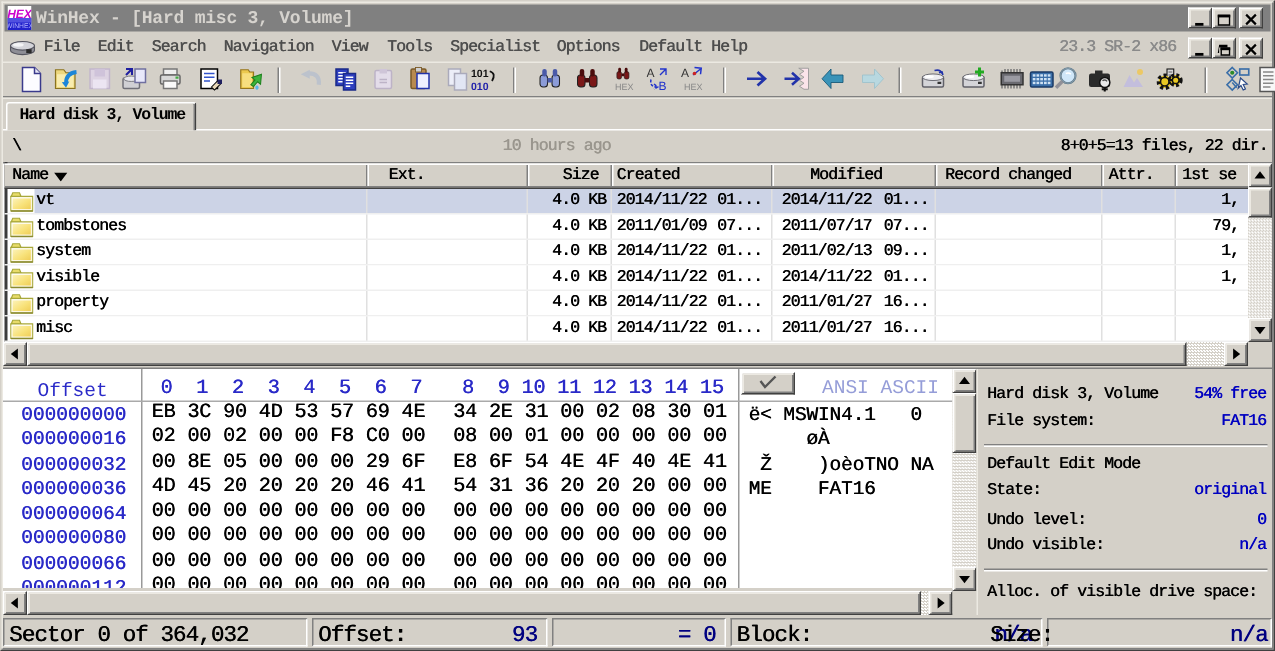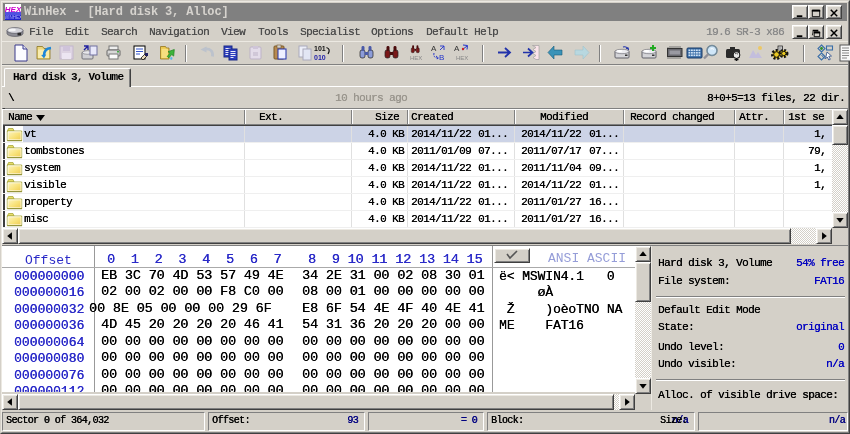--- a/index.html
+++ b/index.html
@@ -7,41 +7,41 @@
      -webkit-font-smoothing:none}
 .ab{position:absolute}
 .t11{font-size:11px;letter-spacing:-0.6px;white-space:pre;text-shadow:0.35px 0 0 currentColor}
 
 .btn3{background:#d4d0c8;border-top:1px solid #fff;border-left:1px solid #fff;
  border-right:1px solid #404040;border-bottom:1px solid #404040;
  box-shadow:inset 1px 1px 0 #ece9e2, inset -1px -1px 0 #808080}
 
 .sunk{border-top:1px solid #808080;border-left:1px solid #808080;
  border-bottom:1px solid #fff;border-right:1px solid #fff}
-.sbtxt{position:absolute;top:2px;font-size:10px;letter-spacing:-0.6px;white-space:pre;text-shadow:0.35px 0 0 currentColor}
+.sbtxt{position:absolute;top:2px;font-size:15px;letter-spacing:-0.6px;white-space:pre;text-shadow:0.35px 0 0 currentColor}
 
 .track{background:repeating-conic-gradient(#ffffff 0% 25%, #d4d0c8 0% 50%) 0 0/2px 2px}
 .thumb{background:#d4d0c8;border-top:1px solid #fff;border-left:1px solid #fff;
  border-right:1px solid #404040;border-bottom:1px solid #404040;
  box-shadow:inset 1px 1px 0 #ece9e2, inset -1px -1px 0 #808080}
 .hexrow{position:absolute;font-size:13.5px;letter-spacing:-0.17px;white-space:pre;color:#000;text-shadow:0.3px 0 0 currentColor}
 .hexoff{position:absolute;font-size:13px;letter-spacing:0;color:#2a2ac8;white-space:pre;text-shadow:0.3px 0 0 currentColor}
 .hexasc{position:absolute;font-size:13px;letter-spacing:-0.1px;color:#000;white-space:pre;text-shadow:0.3px 0 0 currentColor}
 </style></head><body>
 <div class="ab" style="left:0;top:0;width:850px;height:434px;border:1px solid #d4d0c8;border-right:1px solid #404040;border-bottom:1px solid #404040"></div>
 <div class="ab" style="left:1px;top:1px;width:848px;height:432px;border-top:1px solid #ece9e2;border-left:1px solid #ece9e2;border-right:1px solid #808080;border-bottom:1px solid #808080"></div>
 <div class="ab" style="left:3px;top:3px;width:844px;height:18px;background:#808080"></div>
 <svg class="ab" style="left:5px;top:4px" width="16" height="16" viewBox="0 0 16 16">
 <rect x="0" y="0" width="16" height="16" fill="#fff"></rect>
 <rect x="0" y="8" width="16" height="8" fill="#2222cc"></rect>
 <rect x="0" y="8" width="16" height="3" fill="#5050e0"></rect>
 <text x="8" y="8" font-size="8" font-style="italic" font-weight="bold" fill="#cc00cc" text-anchor="middle" font-family="Liberation Sans">HEX</text>
 <text x="8" y="14.5" font-size="4.5" fill="#b0b0ff" text-anchor="middle" font-family="Liberation Sans">WINHEX</text>
 </svg>
-<div class="ab" style="left:24px;top:5px;font-size:12px;font-weight:bold;letter-spacing:-0.15px;color:#d6d3ce;white-space:pre">WinHex - [Hard disk 3, Alloc]</div>
+<div class="ab" style="left:24px;top:5px;font-size:12px;font-weight:bold;letter-spacing:-0.15px;color:#d6d3ce;white-space:pre">WinHex - [Hard misc 3, Volume]</div>
 <div class="ab btn3" style="left:792px;top:5px;width:16px;height:14px"><svg width="14" height="12" viewBox="0 0 13 13">
       <rect x="3" y="9" width="6" height="2" fill="#000"></rect>
     </svg></div>
 <div class="ab btn3" style="left:808px;top:5px;width:16px;height:14px"><svg width="14" height="12" viewBox="0 0 13 13">
       <path d="M2.5 3.5 h8 v7 h-8 z" fill="none" stroke="#000"></path>
       <rect x="2" y="3" width="9" height="2" fill="#000"></rect>
     </svg></div>
 <div class="ab btn3" style="left:826px;top:5px;width:16px;height:14px"><svg width="14" height="12" viewBox="0 0 13 13">
       <path d="M3 3 l7 7 M10 3 l-7 7" stroke="#000" stroke-width="1.6"></path>
     </svg></div>
@@ -54,21 +54,21 @@
 <div class="ab t11" style="left:29px;top:26px;color:#4e4e4e">File</div>
 <div class="ab t11" style="left:65px;top:26px;color:#4e4e4e">Edit</div>
 <div class="ab t11" style="left:101px;top:26px;color:#4e4e4e">Search</div>
 <div class="ab t11" style="left:149px;top:26px;color:#4e4e4e">Navigation</div>
 <div class="ab t11" style="left:221px;top:26px;color:#4e4e4e">View</div>
 <div class="ab t11" style="left:258px;top:26px;color:#4e4e4e">Tools</div>
 <div class="ab t11" style="left:300px;top:26px;color:#4e4e4e">Specialist</div>
 <div class="ab t11" style="left:371px;top:26px;color:#4e4e4e">Options</div>
 <div class="ab t11" style="left:426px;top:26px;color:#4e4e4e">Default</div>
 <div class="ab t11" style="left:474px;top:26px;color:#4e4e4e">Help</div>
-<div class="ab t11" style="left:706px;top:26px;color:#8a8a8a">19.6 SR-3 x86</div>
+<div class="ab t11" style="left:706px;top:26px;color:#8a8a8a">23.3 SR-2 x86</div>
 <div class="ab btn3" style="left:792px;top:25px;width:16px;height:14px"><svg width="14" height="12" viewBox="0 0 13 13">
       <rect x="3" y="9" width="6" height="2" fill="#000"></rect>
     </svg></div>
 <div class="ab btn3" style="left:808px;top:25px;width:16px;height:14px"><svg width="14" height="12" viewBox="0 0 13 13">
       <path d="M4.5 5.5 h6 v5 h-6 z" fill="#d4d0c8" stroke="#000"></path>
       <rect x="4" y="5" width="7" height="2" fill="#000"></rect>
       <path d="M3 3 h6 v2 h-6 v4 h-1 z" fill="#000"></path>
     </svg></div>
 <div class="ab btn3" style="left:826px;top:25px;width:16px;height:14px"><svg width="14" height="12" viewBox="0 0 13 13">
       <path d="M3 3 l7 7 M10 3 l-7 7" stroke="#000" stroke-width="1.6"></path>
@@ -400,21 +400,21 @@
     </defs>
     <path d="M1 4 l1 -2.5 h4.5 l1 2.5 z" fill="#e8dc6a" stroke="#a8a83a" stroke-width="0.8"></path>
     <path d="M0.8 4 h14.4 v9.5 h-14.4 z" fill="url(#fg)" stroke="#a8a83a" stroke-width="0.9"></path>
     <path d="M1.5 4.8 h13 v8 h-13 z" fill="none" stroke="#fff" stroke-width="0.9" opacity="0.8"></path>
     <path d="M0.8 13.2 h14.6 v1 h-14.6 z" fill="#8a8a30"></path>
   </svg>
 <div class="ab t11" style="left:24px;top:162px;color:#000">system</div>
 <div class="ab t11" style="left:368px;top:162px;color:#000">4.0 KB</div>
 <div class="ab t11" style="left:411px;top:162px;color:#000">2014/11/22</div>
 <div class="ab t11" style="left:478px;top:162px;color:#000">01...</div>
-<div class="ab t11" style="left:521px;top:162px;color:#000">2011/11/04</div>
+<div class="ab t11" style="left:521px;top:162px;color:#000">2011/02/13</div>
 <div class="ab t11" style="left:589px;top:162px;color:#000">09...</div>
 <div class="ab t11" style="left:796px;top:162px;color:#000;text-align:right;width:30px">1,</div>
 <div class="ab" style="left:23px;top:177px;width:809px;height:17px;background:#fff"></div>
 <div class="ab" style="left:244px;top:177px;width:1px;height:17px;background:#e0e0e0"></div>
 <div class="ab" style="left:351px;top:177px;width:1px;height:17px;background:#e0e0e0"></div>
 <div class="ab" style="left:407px;top:177px;width:1px;height:17px;background:#e0e0e0"></div>
 <div class="ab" style="left:514px;top:177px;width:1px;height:17px;background:#e0e0e0"></div>
 <div class="ab" style="left:623px;top:177px;width:1px;height:17px;background:#e0e0e0"></div>
 <div class="ab" style="left:734px;top:177px;width:1px;height:17px;background:#e0e0e0"></div>
 <div class="ab" style="left:783px;top:177px;width:1px;height:17px;background:#e0e0e0"></div>
@@ -518,42 +518,42 @@
 <div class="ab" style="left:492px;top:246px;width:1px;height:148px;background:#999"></div>
 <div class="ab" style="left:2px;top:267px;width:651px;height:1px;background:#aaa"></div>
 <div class="ab" style="left:25px;top:253px;font-size:13px;color:#2a2ac8;white-space:pre">Offset</div>
 <div class="hexrow" style="left:99px;top:252px;color:#2a2ac8">&nbsp;0  1  2  3  4  5  6  7</div>
 <div class="hexrow" style="left:300px;top:252px;color:#2a2ac8">&nbsp;8  9 10 11 12 13 14 15</div>
 <div class="ab btn3" style="left:494px;top:248px;width:36px;height:15px"><svg width="34" height="13" viewBox="0 0 34 13">
       <path d="M12 5 l3 4 7 -7" stroke="#555" stroke-width="1.6" fill="none"></path>
     </svg></div>
 <div class="ab" style="left:548px;top:251px;font-size:13px;color:#959dd8;white-space:pre">ANSI ASCII</div>
 <div class="hexoff" style="left:14px;top:269px">000000000</div>
-<div class="hexrow" style="left:101px;top:268px">EB 3C 70 4D 53 57 49 4E</div>
+<div class="hexrow" style="left:101px;top:268px">EB 3C 90 4D 53 57 69 4E</div>
 <div class="hexrow" style="left:302px;top:268px">34 2E 31 00 02 08 30 01</div>
 <div class="hexasc" style="left:499px;top:269px">ë&lt; MSWIN4.1   0</div>
 <div class="hexoff" style="left:14px;top:285px">000000016</div>
 <div class="hexrow" style="left:101px;top:284px">02 00 02 00 00 F8 C0 00</div>
 <div class="hexrow" style="left:302px;top:284px">08 00 01 00 00 00 00 00</div>
 <div class="hexasc" style="left:499px;top:285px">     øÀ</div>
 <div class="hexoff" style="left:14px;top:302px">000000032</div>
-<div class="hexrow" style="left:89px;top:301px">00 8E 05 00 00 00 29 6F</div>
+<div class="hexrow" style="left:101px;top:301px">00 8E 05 00 00 00 29 6F</div>
 <div class="hexrow" style="left:302px;top:301px">E8 6F 54 4E 4F 40 4E 41</div>
 <div class="hexasc" style="left:499px;top:302px"> Ž    )oèoTNO NA</div>
 <div class="hexoff" style="left:14px;top:318px">000000036</div>
 <div class="hexrow" style="left:101px;top:317px">4D 45 20 20 20 20 46 41</div>
 <div class="hexrow" style="left:302px;top:317px">54 31 36 20 20 20 00 00</div>
 <div class="hexasc" style="left:499px;top:318px">ME    FAT16</div>
 <div class="hexoff" style="left:14px;top:335px">000000064</div>
 <div class="hexrow" style="left:101px;top:334px">00 00 00 00 00 00 00 00</div>
 <div class="hexrow" style="left:302px;top:334px">00 00 00 00 00 00 00 00</div>
 <div class="hexoff" style="left:14px;top:351px">000000080</div>
 <div class="hexrow" style="left:101px;top:350px">00 00 00 00 00 00 00 00</div>
 <div class="hexrow" style="left:302px;top:350px">00 00 00 00 00 00 00 00</div>
-<div class="hexoff" style="left:14px;top:368px">000000076</div>
+<div class="hexoff" style="left:14px;top:368px">000000066</div>
 <div class="hexrow" style="left:101px;top:367px">00 00 00 00 00 00 00 00</div>
 <div class="hexrow" style="left:302px;top:367px">00 00 00 00 00 00 00 00</div>
 <div class="hexoff" style="left:14px;top:384px">000000112</div>
 <div class="hexrow" style="left:101px;top:383px">00 00 00 00 00 00 00 00</div>
 <div class="hexrow" style="left:302px;top:383px">00 00 00 00 00 00 00 00</div>
 <div class="ab" style="left:2px;top:392px;width:633px;height:18px;background:#d4d0c8"></div>
 <div class="ab track" style="left:635px;top:246px;width:16px;height:148px"></div>
 <div class="ab btn3" style="left:635px;top:246px;width:16px;height:16px"><svg width="14" height="14" viewBox="0 0 16 16">
       <polygon points="8 4.8 3.8 10.2 12.2 10.2" fill="#000"></polygon>
     </svg></div>

